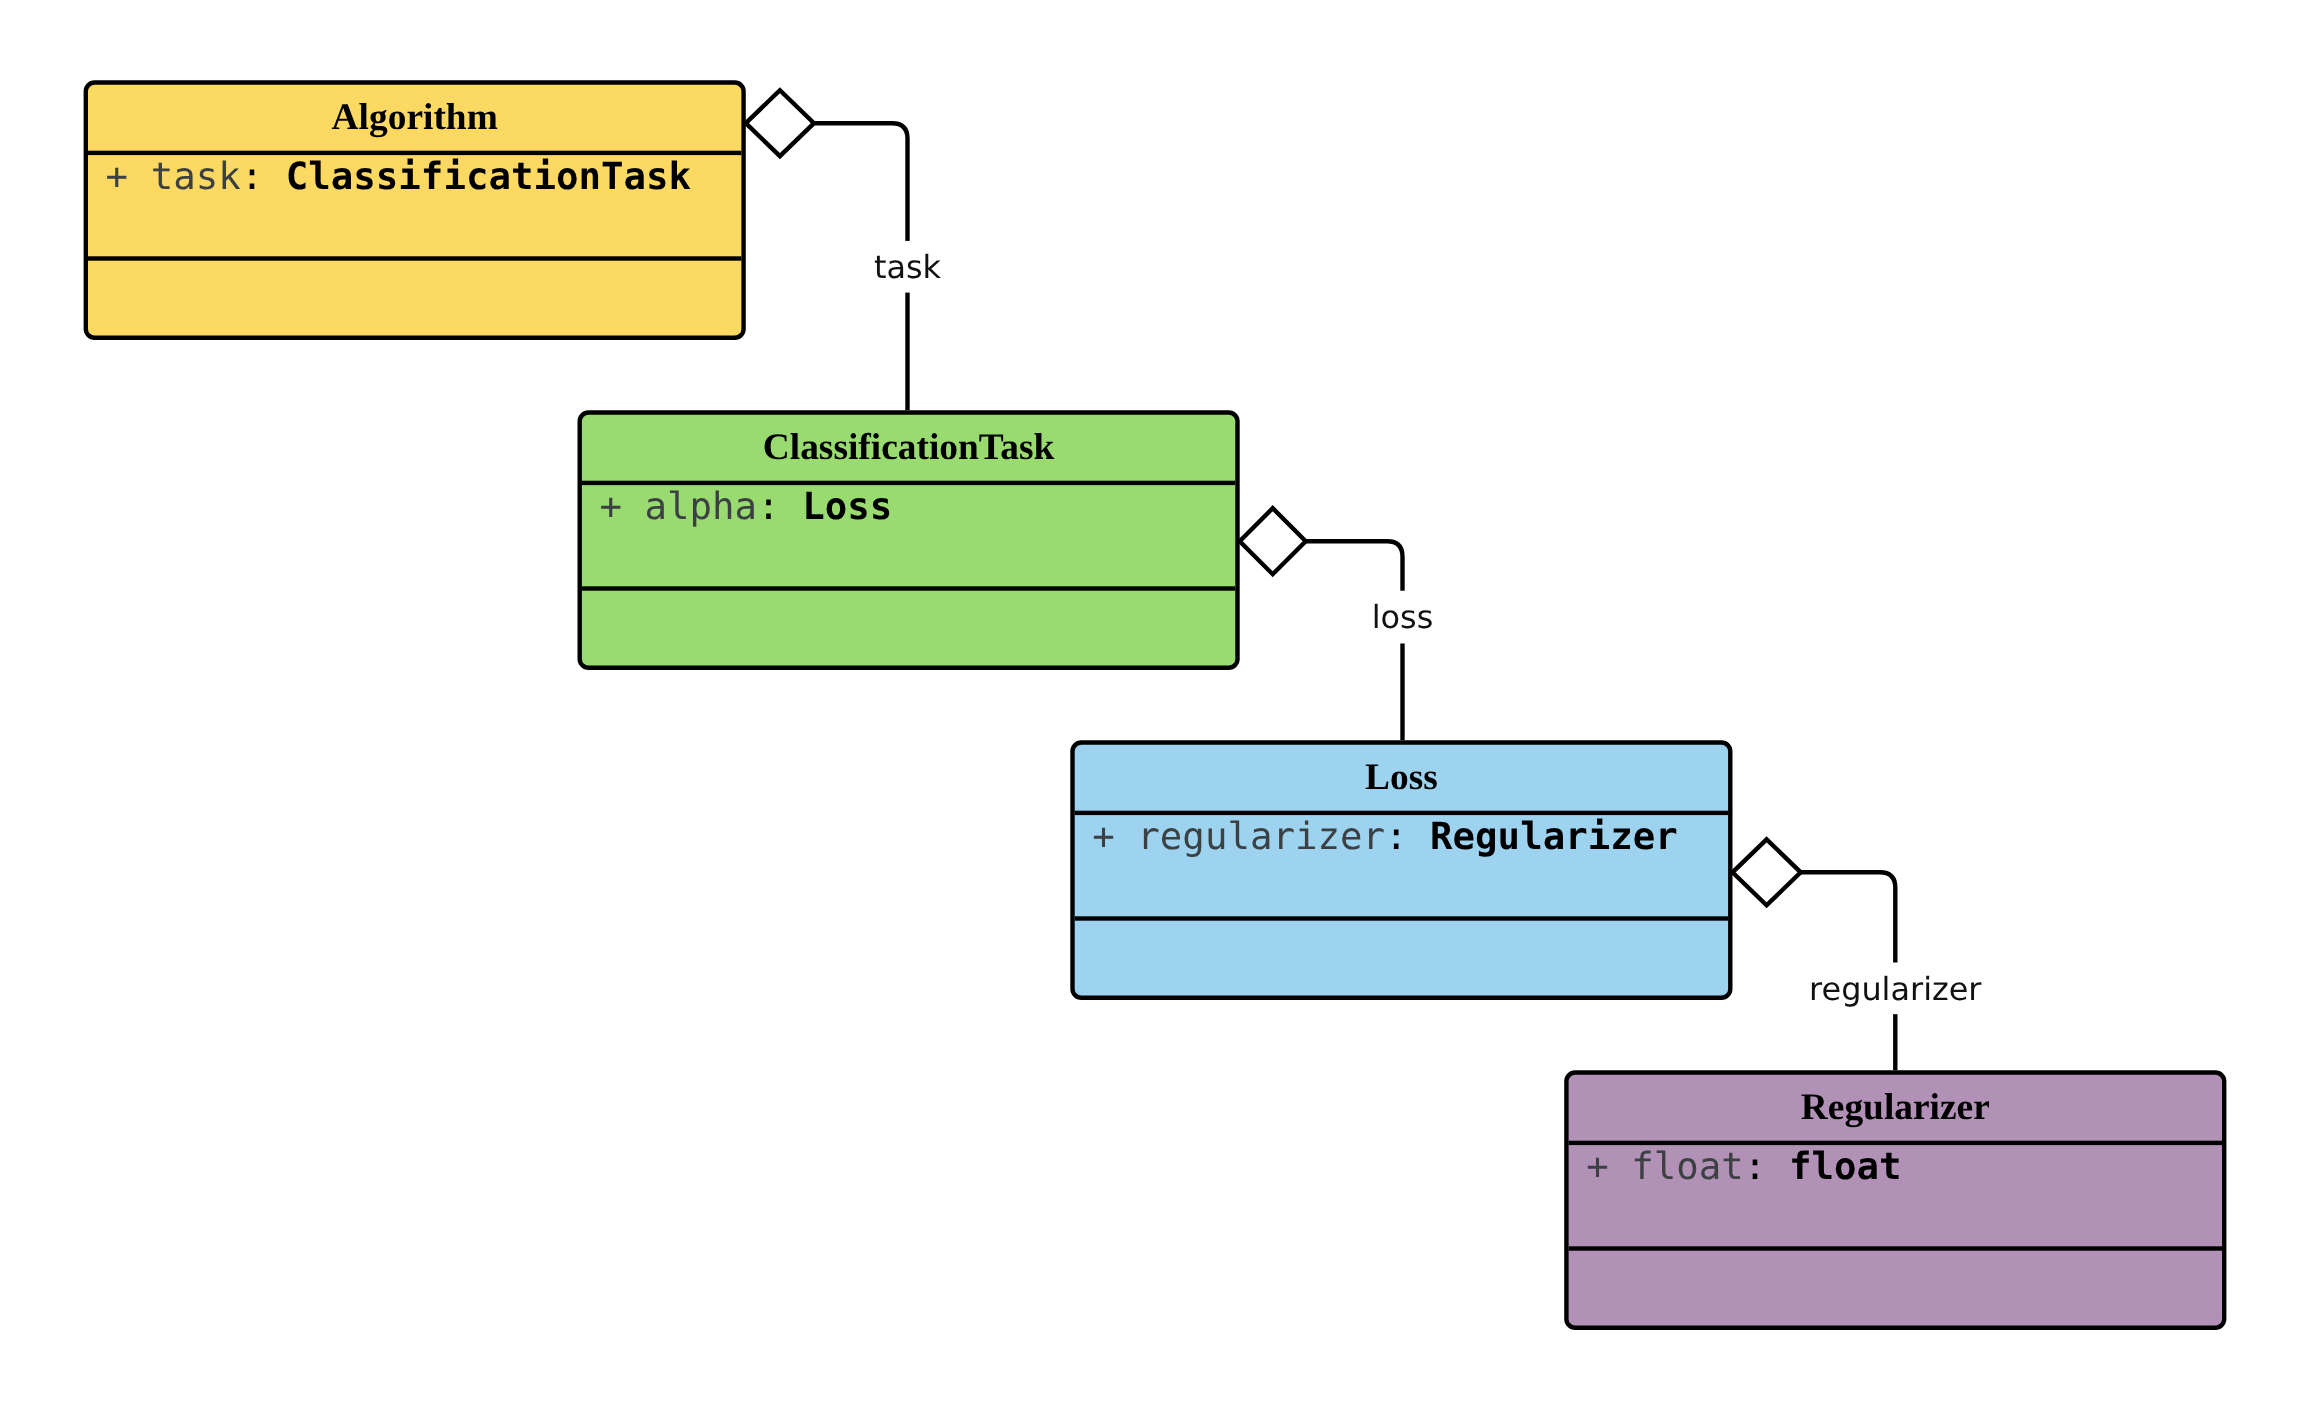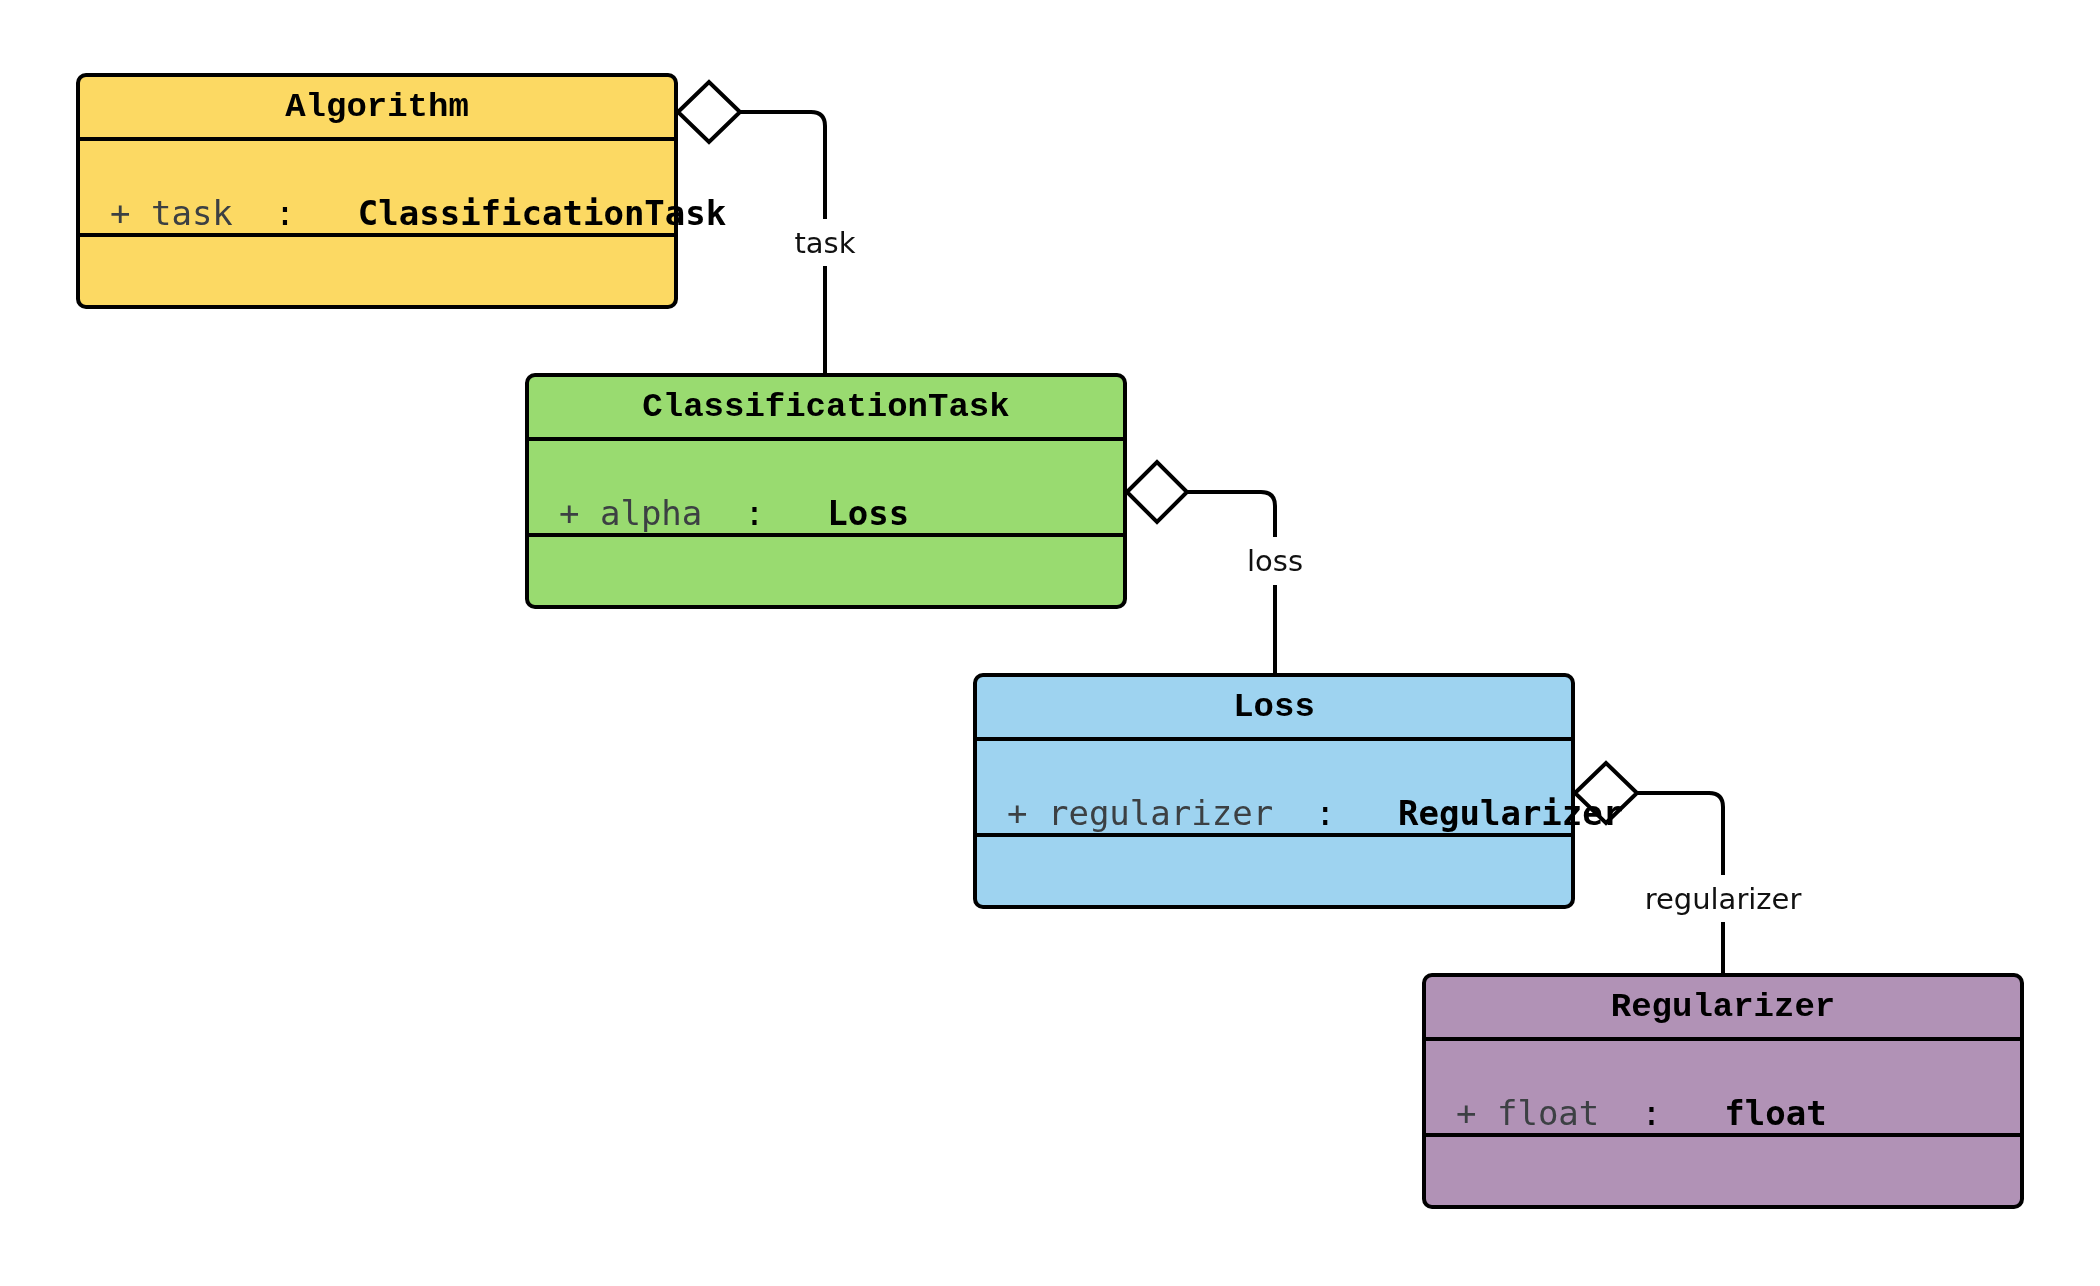--- a/index.html
+++ b/index.html
@@ -33,36 +33,35 @@
   #box-algorithm{background:var(--algorithm_fill);}
   #box-classificationtask{background:var(--classification_task_fill);}
   #box-loss{background:var(--loss_fill);}
   #box-regularizer{background:var(--regularizer_fill);}
 
   .row.title{
     height:60px;
     display:flex;
     align-items:center;
     justify-content:center;
-    font-family:Liberation Mono, monospace;
+    font-family:Liberation Serif, serif;
     font-weight:bold;
     font-size:34px;
     color:var(--attr_type_color,#000);
   }
   .row.attrs{
     height:92px;
     border-top:4px solid var(--border,#000);
     border-bottom:4px solid var(--border,#000);
     display:flex;
-    align-items:flex-end;
-    padding-left:30px;
+    align-items:flex-start;
+    padding-left:16px;
     font-family:"DejaVu Sans Mono","Liberation Mono",monospace;
     font-size:34px;
     white-space:pre;
-    gap:42px;
   }
   .row.empty{flex:1;}
   .aname{color:var(--attr_name_color,#3C4043);}
   .acolon{color:var(--attr_type_color,#000);}
   .atype{color:var(--attr_type_color,#000);font-weight:bold;}
 
   .edge-line{fill:none;stroke:var(--border,#000);stroke-width:4;}
   .edge-diamond{fill:var(--diamond_fill,#fff);stroke:var(--border,#000);stroke-width:4;}
   .edge-label-bg{fill:var(--canvas_bg,#fff);}
   .edge-label{

